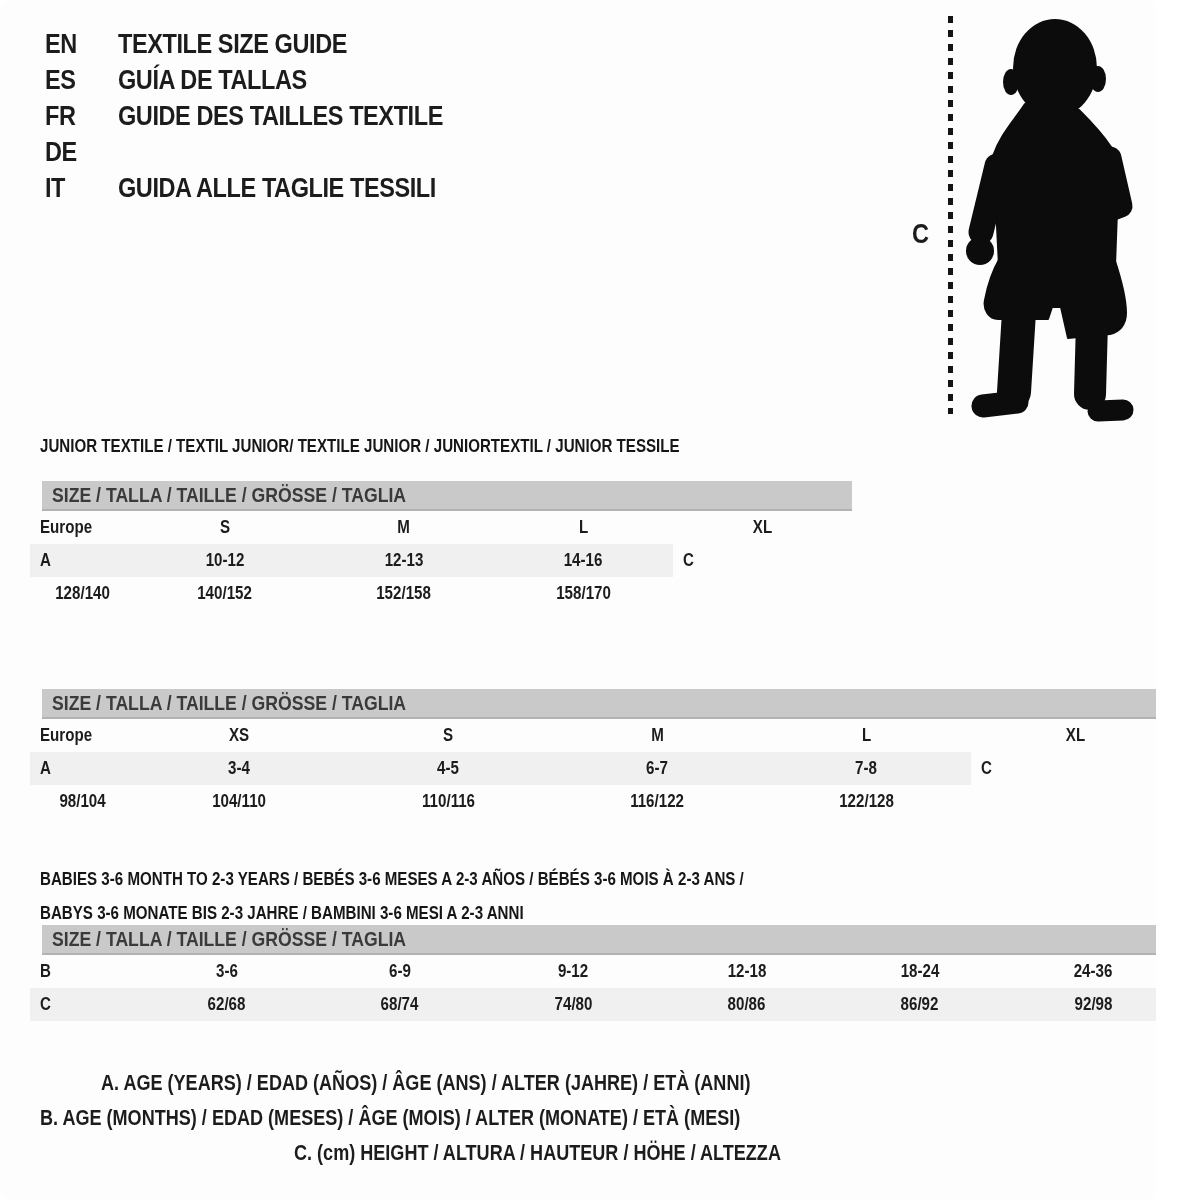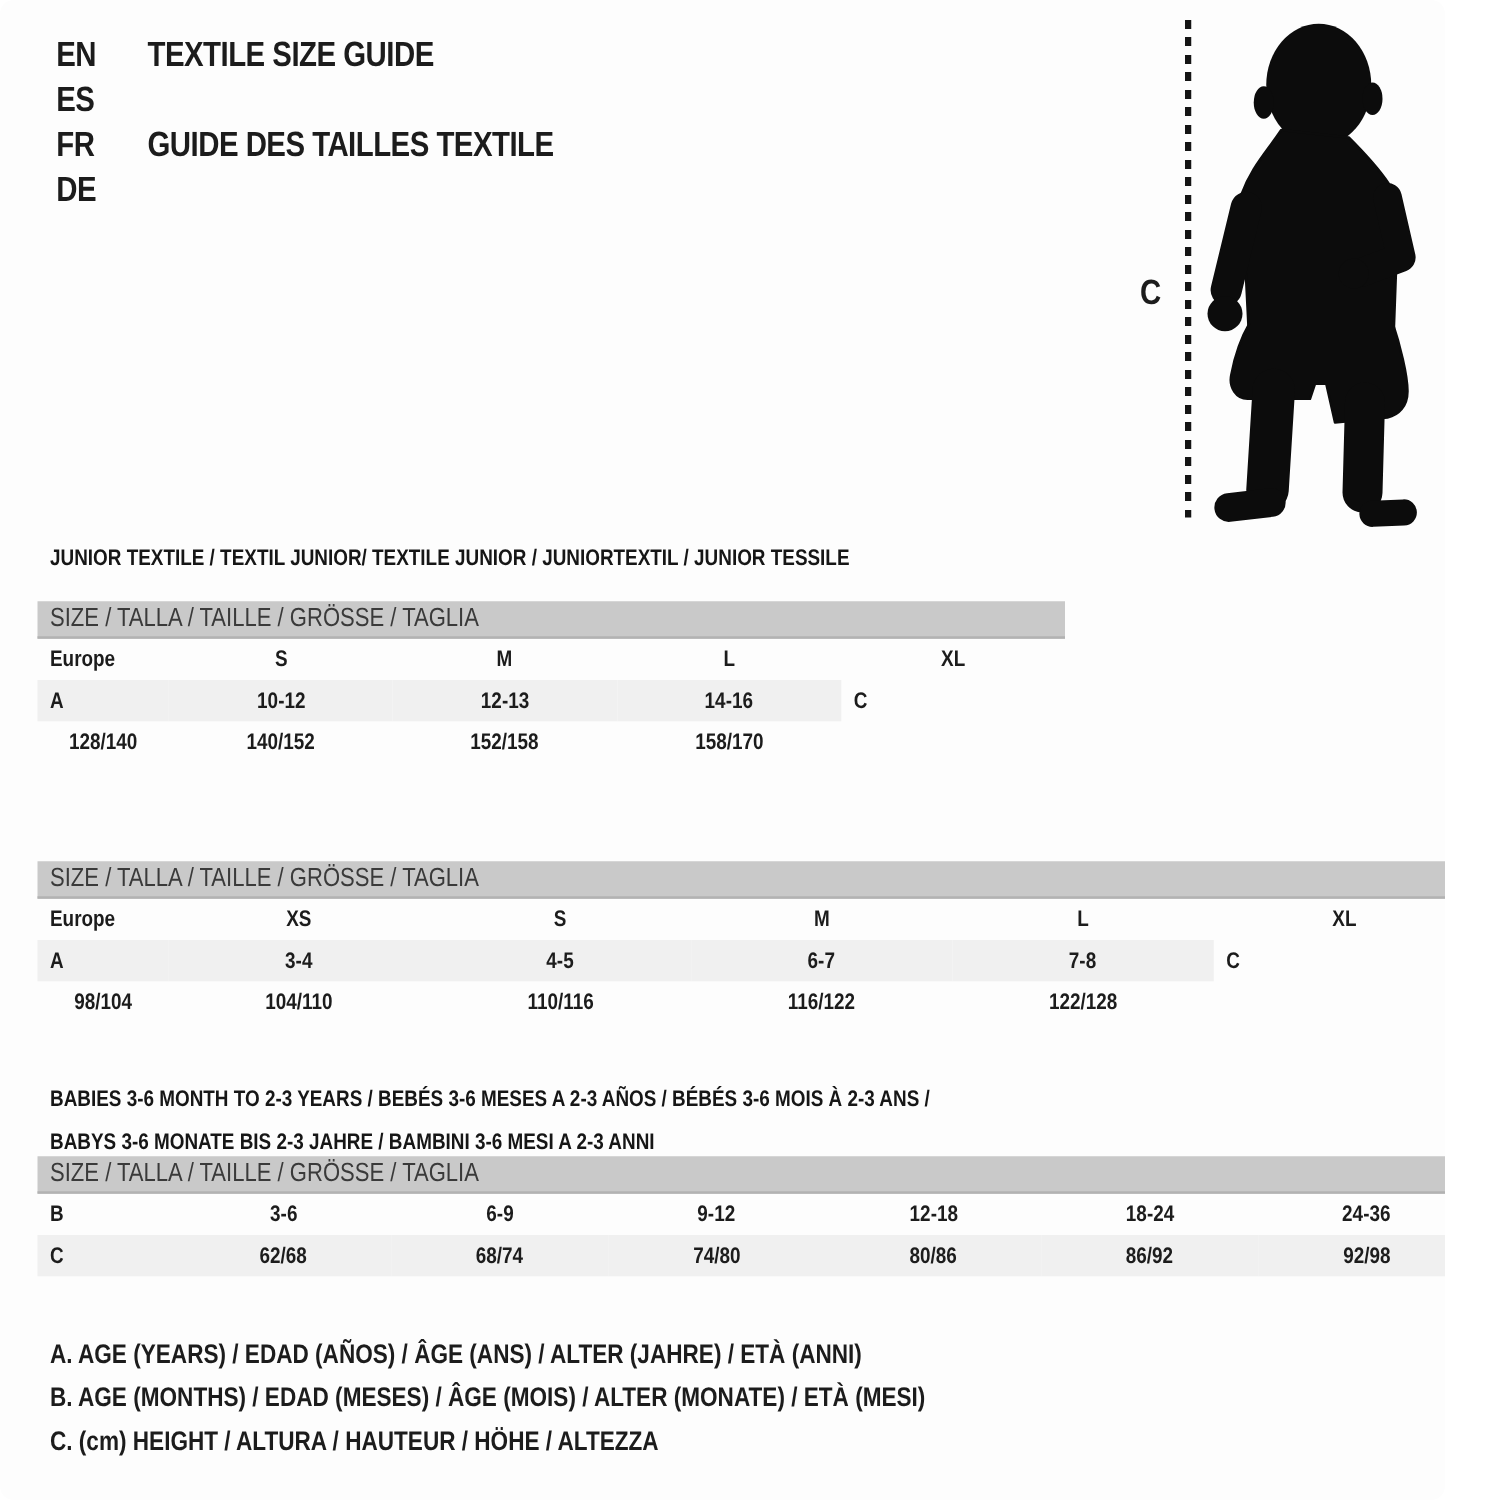--- a/index.html
+++ b/index.html
@@ -33,47 +33,52 @@
   
   .tbl-title{position:absolute;left:40px;font-size:18px;font-weight:700;line-height:26px;color:#161616;}
   .title-sub{font-size:0.62em;position:relative;top:0.2em;font-weight:700;}
 
   
   .sizetable{position:absolute;left:30px;display:grid;}
   #t1{top:481px;width:822px;grid-template-columns:105px repeat(4,1fr);}
   #t2{top:689px;width:1150px;grid-template-columns:105px repeat(5,1fr);}
   #t3{top:925px;width:1150px;grid-template-columns:110px repeat(6,1fr);}
   .bar{grid-column:1/-1;height:30px;line-height:28px;background:var(--bar-bg);
-    border-bottom:2px solid #b2b2b2;padding-left:10px;font-size:21px;font-weight:400;color:var(--bar-ink);}
+    border-bottom:2px solid #b2b2b2;padding-left:10px;font-size:21px;font-weight:700;color:var(--bar-ink);margin-left:12px;}
   .cell{height:33px;line-height:33px;font-size:18px;font-weight:700;text-align:center;}
   .cell.lbl{text-align:left;padding-left:10px;}
   .cell.alt{background:var(--row-alt-bg);}
 
   
-  .footnotes{position:absolute;left:40px;top:1066px;font-size:21.5px;font-weight:700;line-height:35px;}
+  .footnotes{position:absolute;left:40px;top:1066px;font-size:21.5px;font-weight:700;line-height:35px;text-align:right;}
 </style>
 </head>
 <body>
 
 <div id="canvas">
 
   <div class="lang-block">
     <div class="lang-row">
       <span class="lang-code"><span class="cx">EN</span></span>
       <span><span class="cx">TEXTILE SIZE GUIDE</span></span>
     </div>
     <div class="lang-row">
       <span class="lang-code"><span class="cx">ES</span></span>
+      <span><span class="cx">GUÍA DE TALLAS</span></span>
     </div>
     <div class="lang-row">
       <span class="lang-code"><span class="cx">FR</span></span>
       <span><span class="cx">GUIDE DES TAILLES TEXTILE</span></span>
     </div>
     <div class="lang-row">
       <span class="lang-code"><span class="cx">DE</span></span>
+    </div>
+    <div class="lang-row">
+      <span class="lang-code"><span class="cx">IT</span></span>
+      <span><span class="cx">GUIDA ALLE TAGLIE TESSILI</span></span>
     </div>
   </div>
 
   <div class="dash-line"></div>
   <div class="measure-label"><span class="cx">C</span></div>
   <div class="figure">
     <svg viewBox="0 0 178 408" width="178" height="408">
       <g fill="var(--silhouette)" stroke="var(--silhouette)" stroke-linejoin="round">
         <ellipse cx="92" cy="54" rx="42" ry="49" stroke="none"></ellipse>
         <ellipse cx="48" cy="68" rx="8" ry="13" stroke="none"></ellipse>

